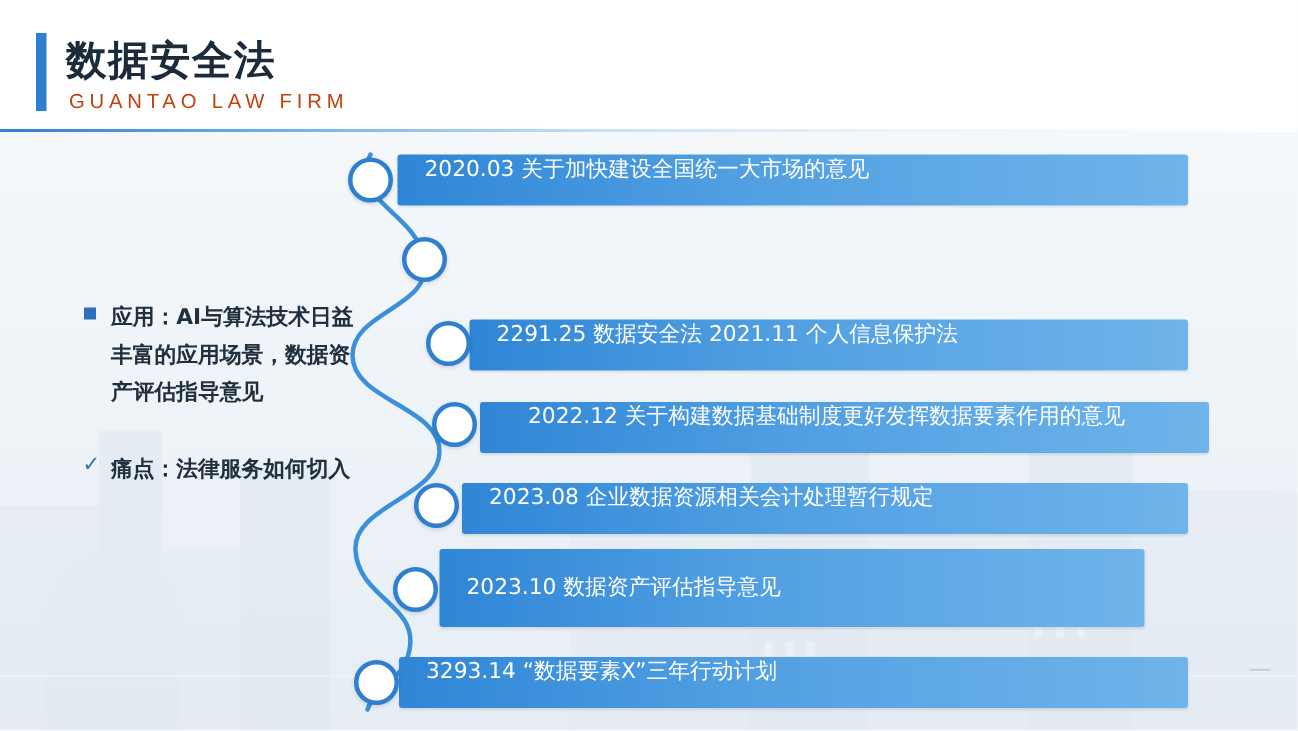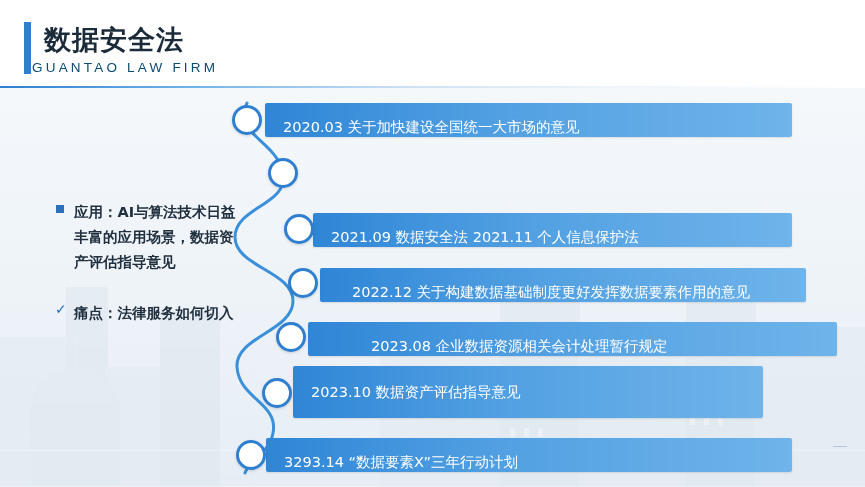--- a/index.html
+++ b/index.html
@@ -35,22 +35,22 @@
   
   .hdr-bar{
     position:absolute;left:24px;top:22px;width:7px;height:52px;background:#2f7fd1;
   }
   .hdr-title{
     position:absolute;left:44px;top:22px;
     font-size:27px;font-weight:bold;color:#1c2b3a;letter-spacing:1px;
     font-family:"DejaVu Sans","Liberation Sans",sans-serif;
   }
   .hdr-sub{
-    position:absolute;left:32px;top:60px;
-    font-size:13.5px;color:#0c4a6e;letter-spacing:3.2px;
+    position:absolute;left:46px;top:60px;
+    font-size:13.5px;color:#c2410c;letter-spacing:3.2px;
   }
   .hdr-rule{
     position:absolute;left:0;top:86px;width:865px;height:2px;
     background:linear-gradient(90deg,#2f7fd1 0%, #6fb2e8 22%, #cfe2f3 48%, #eef4fa 70%, #ffffff 100%);
   }
 
   
   .bullets{
     position:absolute;left:56px;top:200px;width:190px;
   }
@@ -71,21 +71,21 @@
 
   .node{
     position:absolute;width:30px;height:30px;border-radius:50%;
     background:#ffffff;border:3px solid #2f7fd1;box-sizing:border-box;
     box-shadow:0 1px 3px rgba(0,0,0,.15);
     z-index:5;
   }
   .bar{
     position:absolute;height:34px;border-radius:2px;
     background:linear-gradient(90deg,#2f86d6 0%, #52a0e2 45%, #6fb4ea 100%);
-    display:flex;align-items:flex-end;
+    display:flex;align-items:flex-start;
     color:#ffffff;
     box-shadow:0 1px 2px rgba(0,0,0,.10);
     z-index:3;
   }
   .bar.tall{height:52px;flex-direction:column;align-items:flex-start;justify-content:center;}
   .bar .txt{
     font-size:14.5px;white-space:nowrap;padding-left:18px;
     font-family:"DejaVu Sans","Liberation Sans",sans-serif;
   }
   .bar.tall .txt{line-height:24px;padding-left:18px;}
@@ -148,30 +148,30 @@
 
   <div class="node" style="left:232px;top:105px;"></div>
   <div class="bar" style="left:265px;top:103px;width:527px;">
     <span class="txt">2020.03  关于加快建设全国统一大市场的意见</span>
   </div>
 
   <div class="node" style="left:268px;top:158px;"></div>
 
   <div class="node" style="left:284px;top:214px;"></div>
   <div class="bar" style="left:313px;top:213px;width:479px;">
-    <span class="txt">2021.09  数据安全法      2021.11  个人信息保护法</span>
+    <span class="txt">2291.25  数据安全法      2021.11  个人信息保护法</span>
   </div>
 
   <div class="node" style="left:288px;top:268px;"></div>
   <div class="bar" style="left:320px;top:268px;width:472px;padding-left:14px;">
     <span class="txt">2022.12  关于构建数据基础制度更好发挥数据要素作用的意见</span>
   </div>
 
   <div class="node" style="left:276px;top:322px;"></div>
-  <div class="bar" style="left:308px;top:322px;width:484px;padding-left:45px;">
+  <div class="bar" style="left:308px;top:322px;width:484px;">
     <span class="txt">2023.08  企业数据资源相关会计处理暂行规定</span>
   </div>
 
   <div class="node" style="left:262px;top:378px;"></div>
   <div class="bar tall" style="left:293px;top:366px;width:470px;">
     <span class="txt">2023.10  数据资产评估指导意见</span>
   </div>
 
   <div class="node" style="left:236px;top:440px;"></div>
   <div class="bar" style="left:266px;top:438px;width:526px;">

